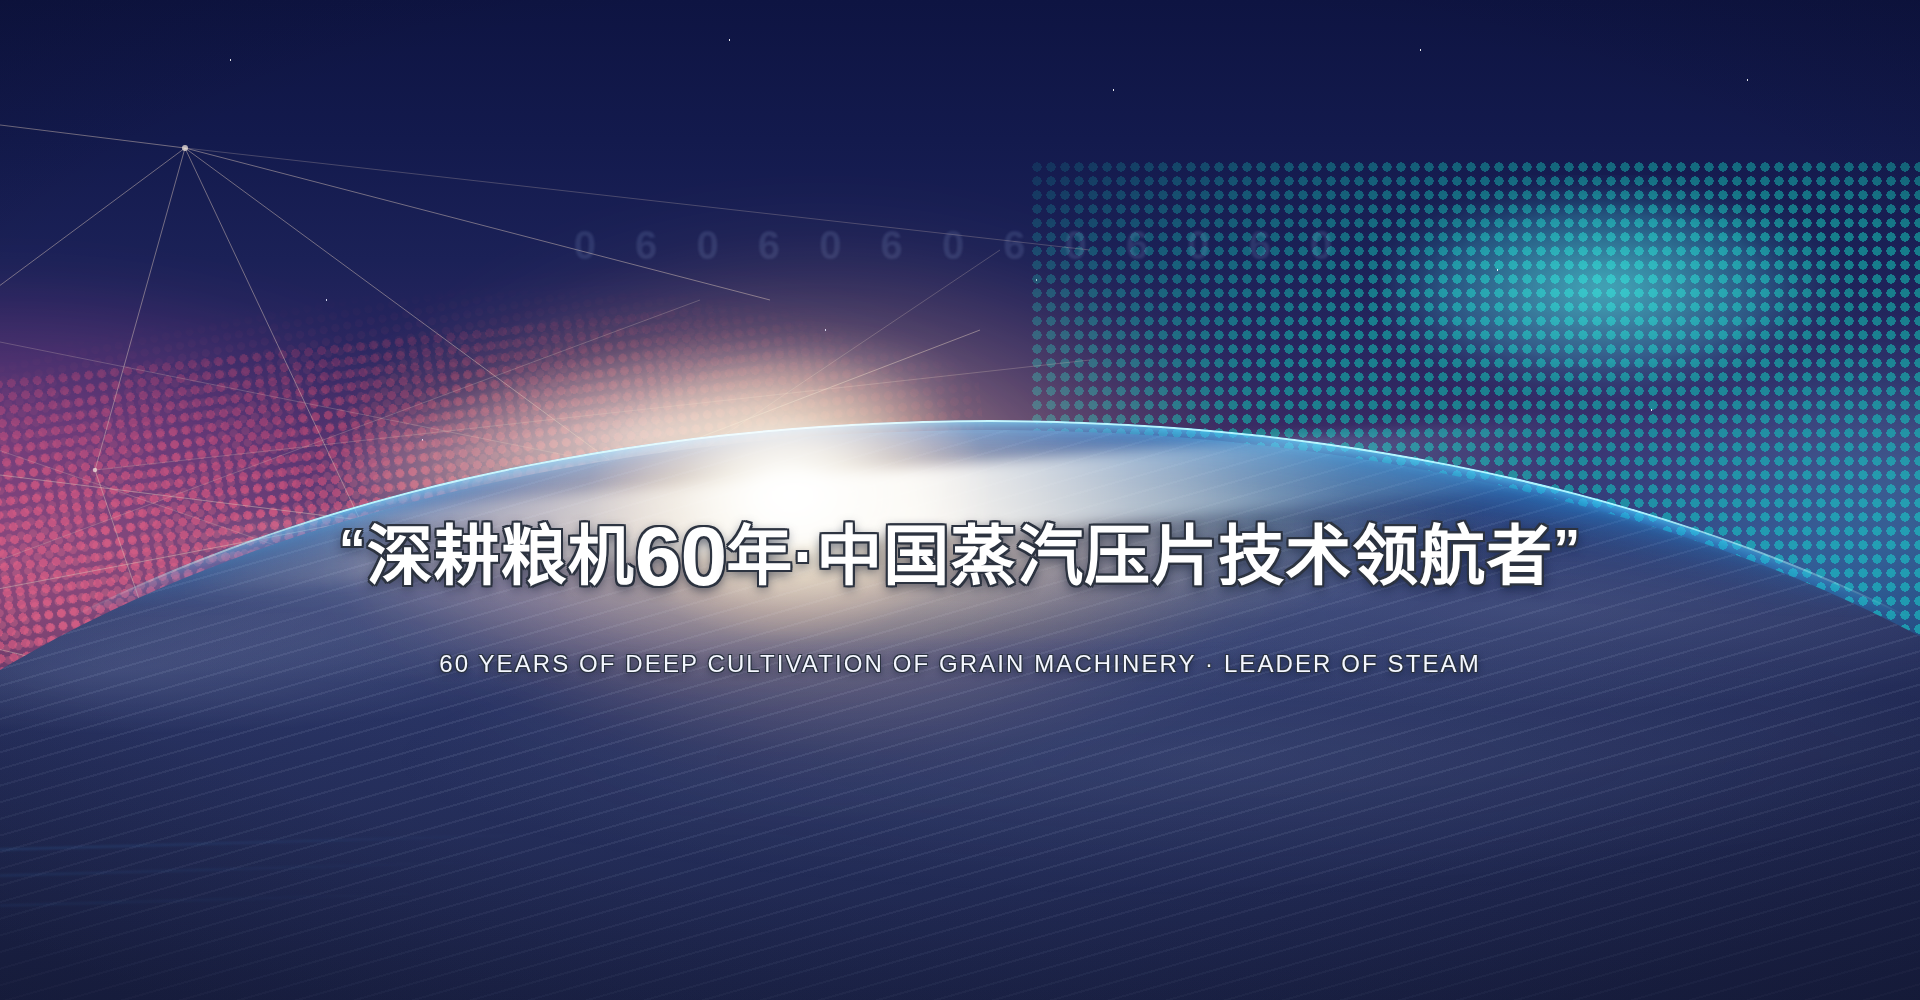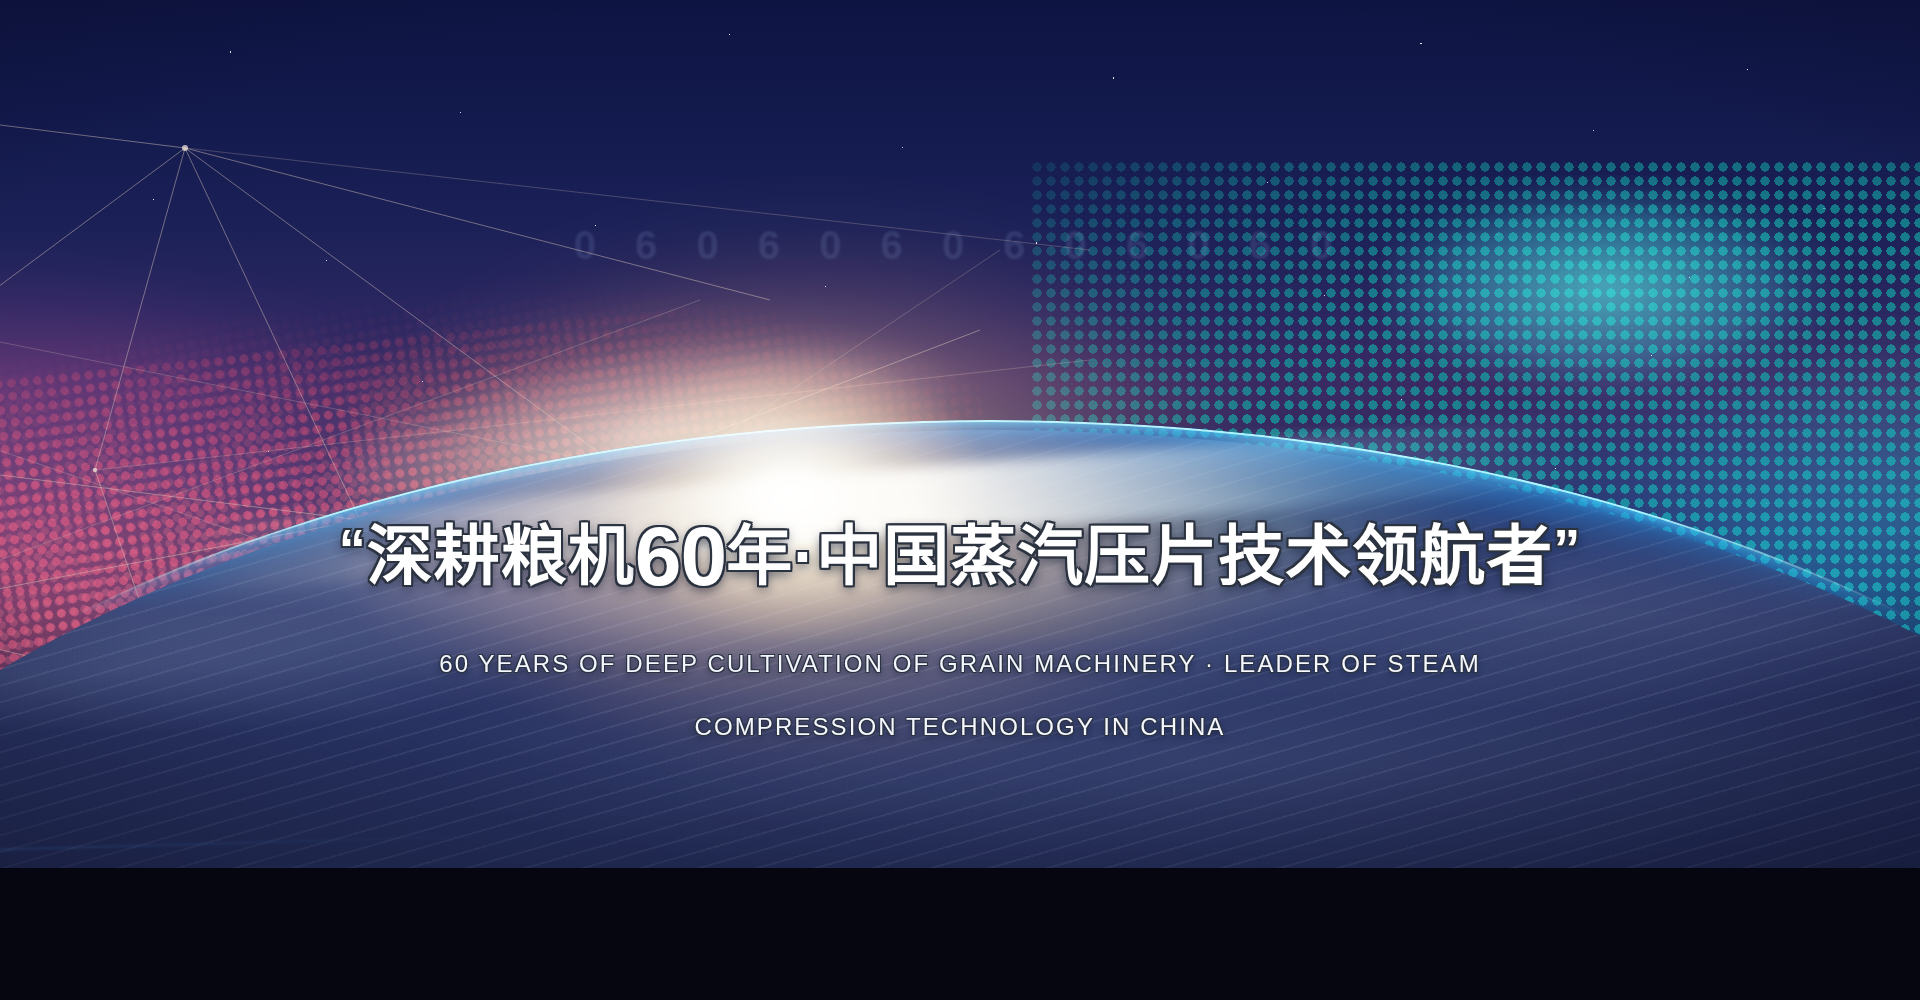--- a/index.html
+++ b/index.html
@@ -2,21 +2,21 @@
 <html lang="zh-CN"><head>
 <meta charset="utf-8">
 <title>Banner</title>
 <style>
   html,body{margin:0;padding:0;background:#05060f;}
   *{box-sizing:border-box;}
 
   #stage{
     position:relative;
     width:1920px;
-    height:868px;
+    height:1000px;
     overflow:hidden;
     background:#ec4899;
     font-family:"Liberation Sans","DejaVu Sans",sans-serif;
     user-select:none;
   }
 
   .layer{position:absolute;inset:0;pointer-events:none;}
 
   
   #sky{
@@ -421,16 +421,15 @@
   <div class="layer" id="sun-core"></div>
 
   <div class="layer" id="light-bars"></div>
   <div class="layer" id="vignette"></div>
 
   <div id="copy">
 
     <h1 id="headline"><span class="mark">“</span><span>深耕粮机</span><span class="num">60</span><span>年·中国蒸汽压片技术领航者</span><span class="mark">”</span></h1>
 
     <p class="sub line1">60 YEARS OF DEEP CULTIVATION OF GRAIN MACHINERY · LEADER OF STEAM</p>
-    <p class="sub line2">COMPRESSION TECHNOLOGY IN CHINA</p>
   </div>
 
 </div>
 
 </body></html>

